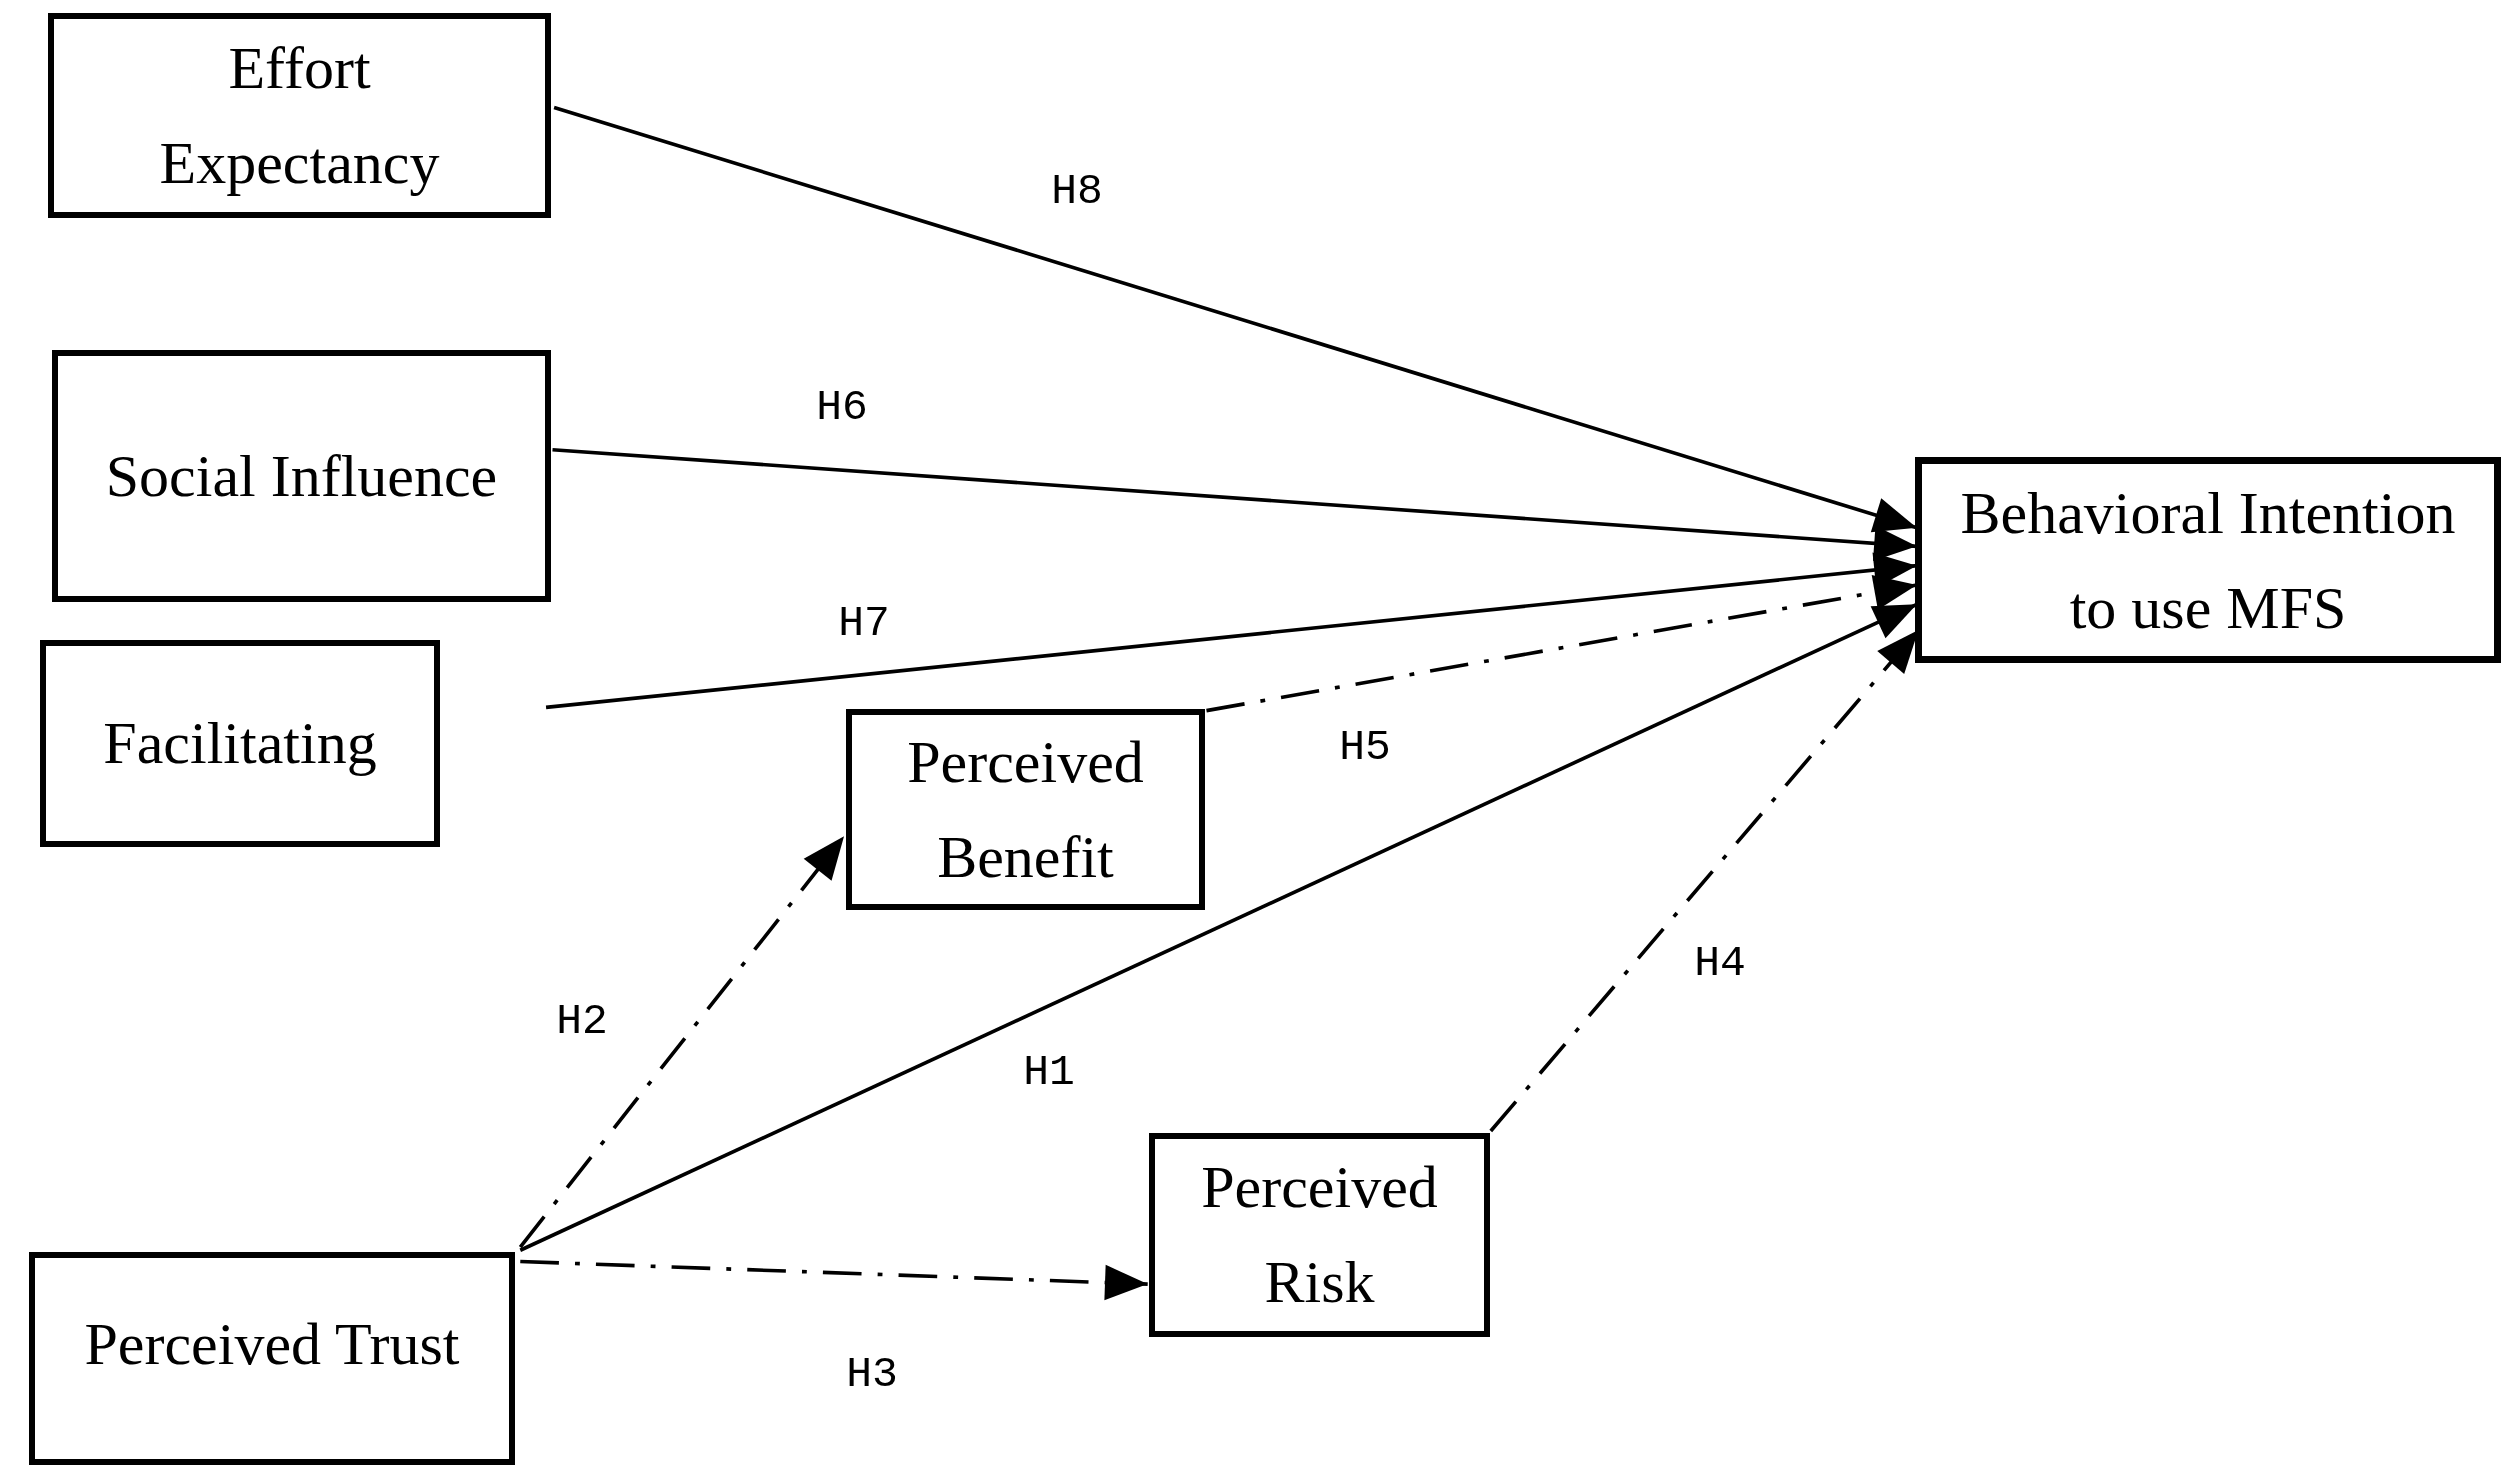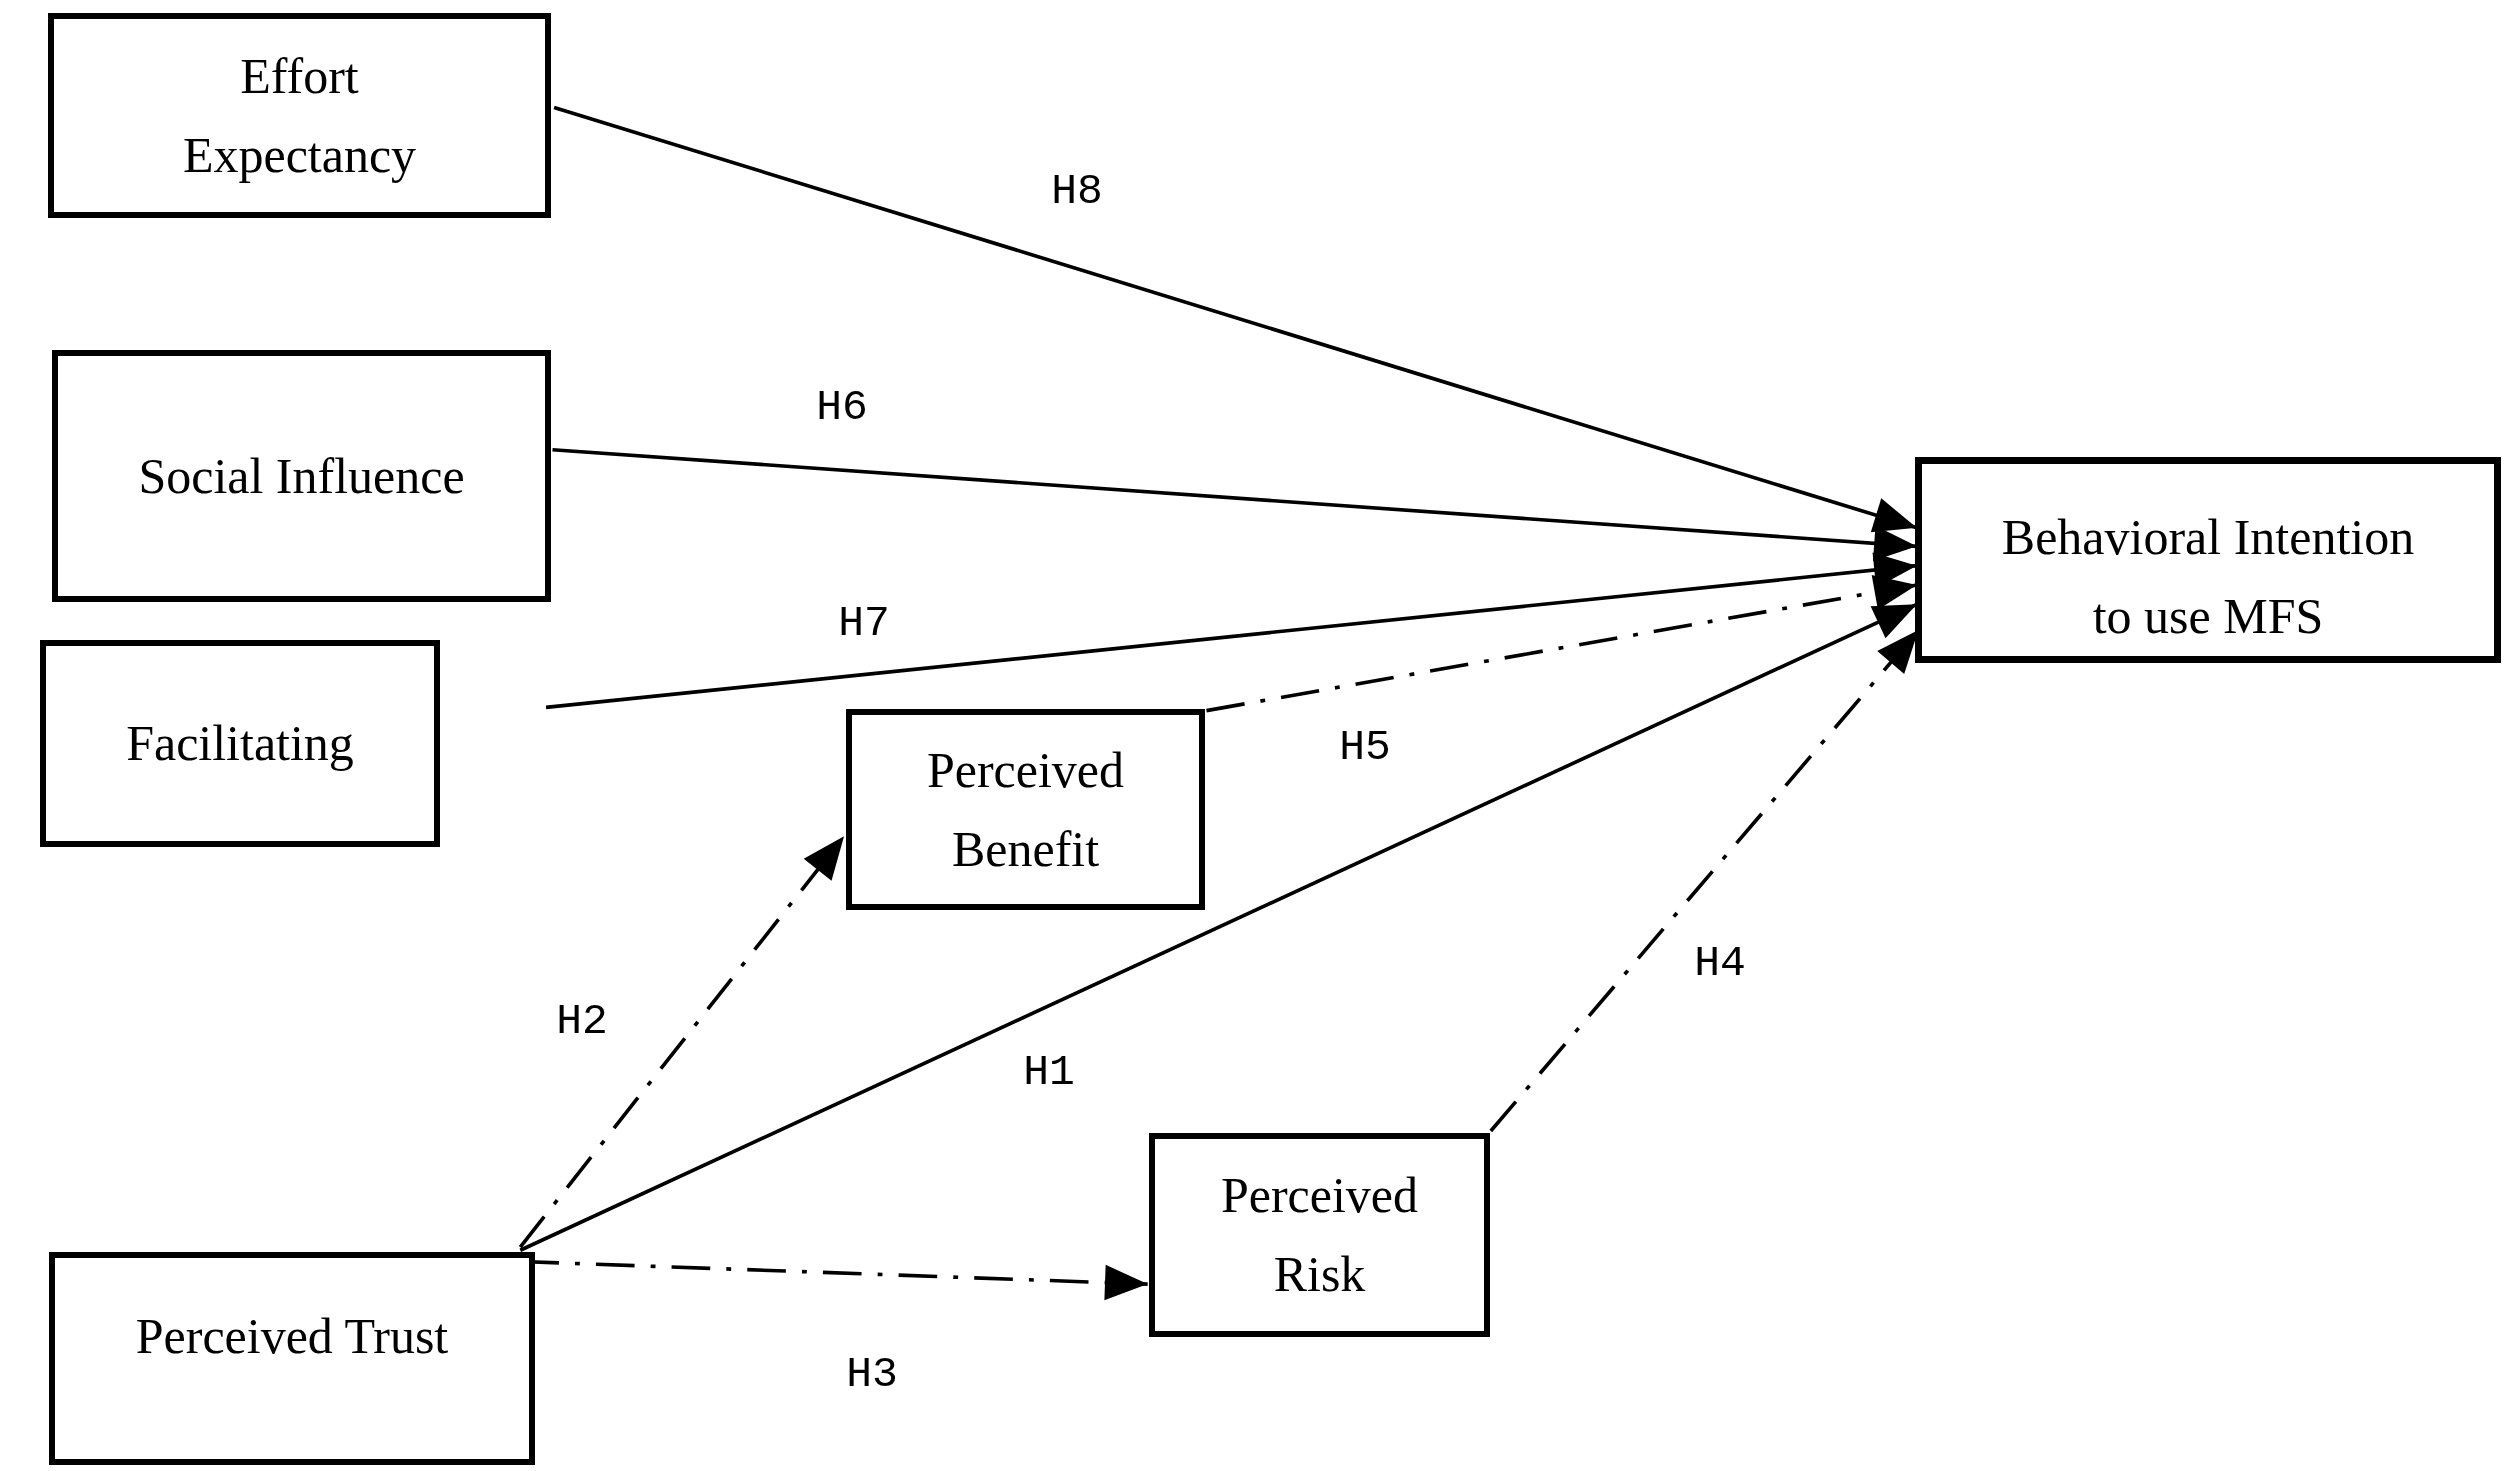--- a/index.html
+++ b/index.html
@@ -34,21 +34,21 @@
     position: absolute;
     box-sizing: border-box;
     border: 6.4px solid #000000;
     background: #ffffff;
     display: flex;
     flex-direction: column;
     align-items: center;
     justify-content: center;
     text-align: center;
     color: #000000;
-    font-size: 50px;
+    font-size: 60px;
     line-height: 1.58;
   }
   .node span {
     display: block;
     white-space: nowrap;
   }
   .node.thick {
     border-width: 7.2px;
     justify-content: flex-end;
   }
@@ -89,21 +89,21 @@
   </div>
 
   <div class="node" style="left:52px; top:350px; width:499px; height:252px;">
     <span>Social Influence</span>
   </div>
 
   <div class="node" style="left:40px; top:640px; width:400px; height:207px;">
     <span>Facilitating</span>
   </div>
 
-  <div class="node" style="left:29px; top:1252px; width:486px; height:213px; justify-content:flex-start; padding-top:39px;margin-left:20px;">
+  <div class="node" style="left:29px; top:1252px; width:486px; height:213px; justify-content:flex-start; padding-top:39px;">
     <span>Perceived Trust</span>
   </div>
 
   <div class="node" style="left:846px; top:709px; width:359px; height:201px;">
     <span>Perceived</span>
     <span>Benefit</span>
   </div>
 
   <div class="node" style="left:1149px; top:1133px; width:341px; height:204px;">
     <span>Perceived</span>

